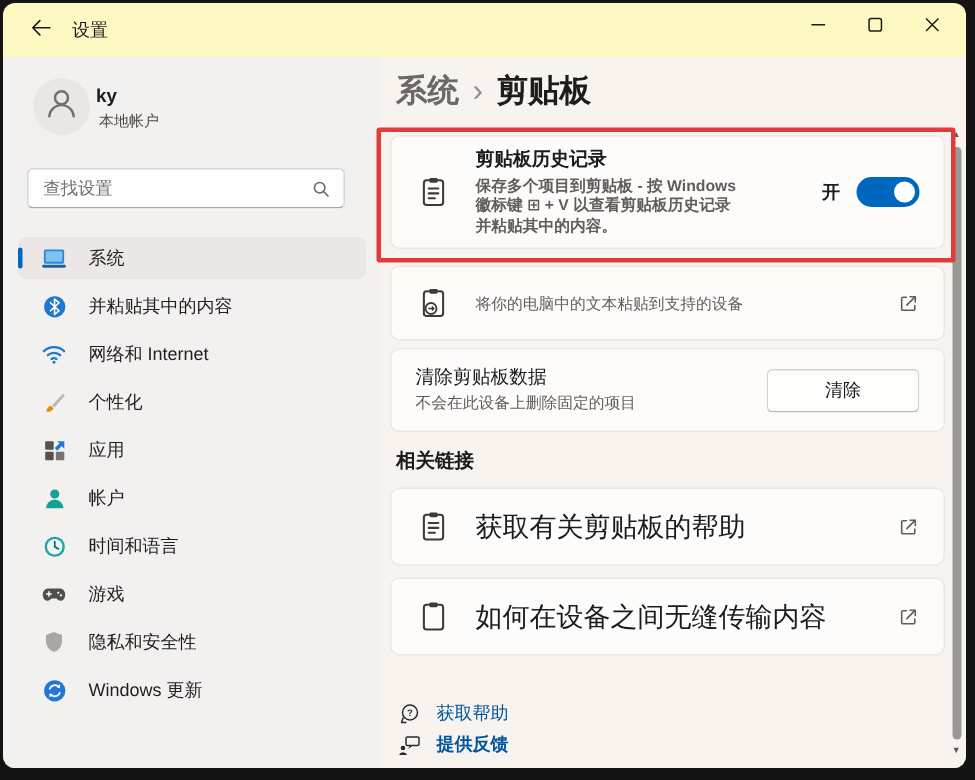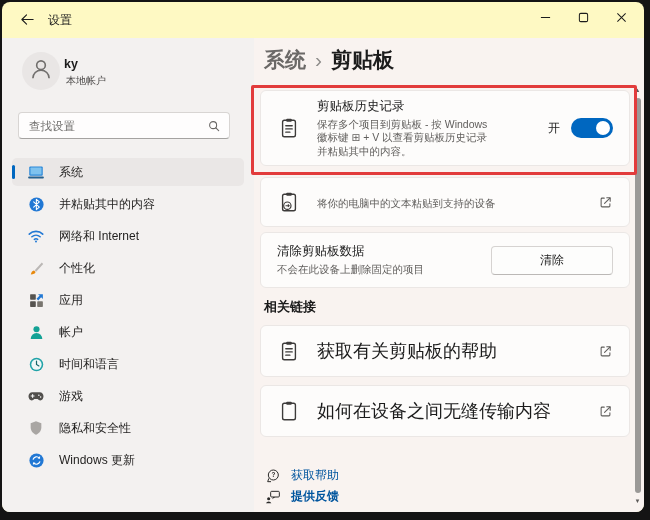--- a/index.html
+++ b/index.html
@@ -48,31 +48,31 @@
   .crumb-root { color:#6b6967; }
   .crumb-sep { color:#8f8d8b; padding:0 9px; font-weight:400; }
   .crumb-current { color:#1c1c1c; }
   .card { position:absolute; left:6px; width:370px; background:#fdfcfb;
     border:1px solid #ebe7e5; border-radius:6px; display:flex; align-items:center;
     padding:0 16px; }
   .card-icon { width:24px; display:flex; align-items:center; justify-content:center; margin-right:16px; flex:0 0 auto; }
   .card-text { flex:1; min-width:0; }
   .card-title { font-size:12.5px; color:#1b1b1b; }
   .card-desc { font-size:10.5px; line-height:13.5px; color:#605e5c; margin-top:3px; }
-  .card1 { top:52px; height:76px; }
+  .card1 { top:52px; height:76px;font-weight:bold; }
   .card2 { top:139px; height:50px; }
   .card3 { top:194px; height:56px; }
   .card4 { top:287px; height:52px; }
   .card5 { top:347px; height:52px; }
   .toggle-wrap { display:flex; align-items:center; flex:0 0 auto; }
   .toggle-state { font-size:12px; color:#1b1b1b; margin-right:11px; }
   .toggle { width:42px; height:20px; border-radius:11px; background:#0067c0; position:relative; }
   .toggle .knob { position:absolute; right:3px; top:3px; width:14px; height:14px;
     border-radius:50%; background:#ffffff; }
-  .clear-btn { flex:0 0 auto; width:122px; height:29px; background:#fdfdfc;
+  .clear-btn { flex:0 0 auto; width:102px; height:29px; background:#fdfdfc;
     border:1px solid #d6d3d1; border-bottom-color:#bbb8b6; border-radius:4px;
     font-size:12px; color:#1b1b1b; font-family:inherit; }
   .section-header { position:absolute; left:10px; top:260px; font-size:13px; font-weight:bold; color:#1b1b1b; }
   .link-label { flex:1; font-size:18px; color:#1b1b1b; }
   .ext-icon { flex:0 0 auto; display:flex; }
   .footer-link { position:absolute; left:10px; display:flex; align-items:center; }
   .footer-link .f-icon { width:18px; display:flex; justify-content:center; margin-right:9px; }
   .footer-link .f-label { font-size:12px; color:#00559e; }
   .fl-help { top:429px; }
   .fl-feedback { top:450px;font-weight:bold; }

